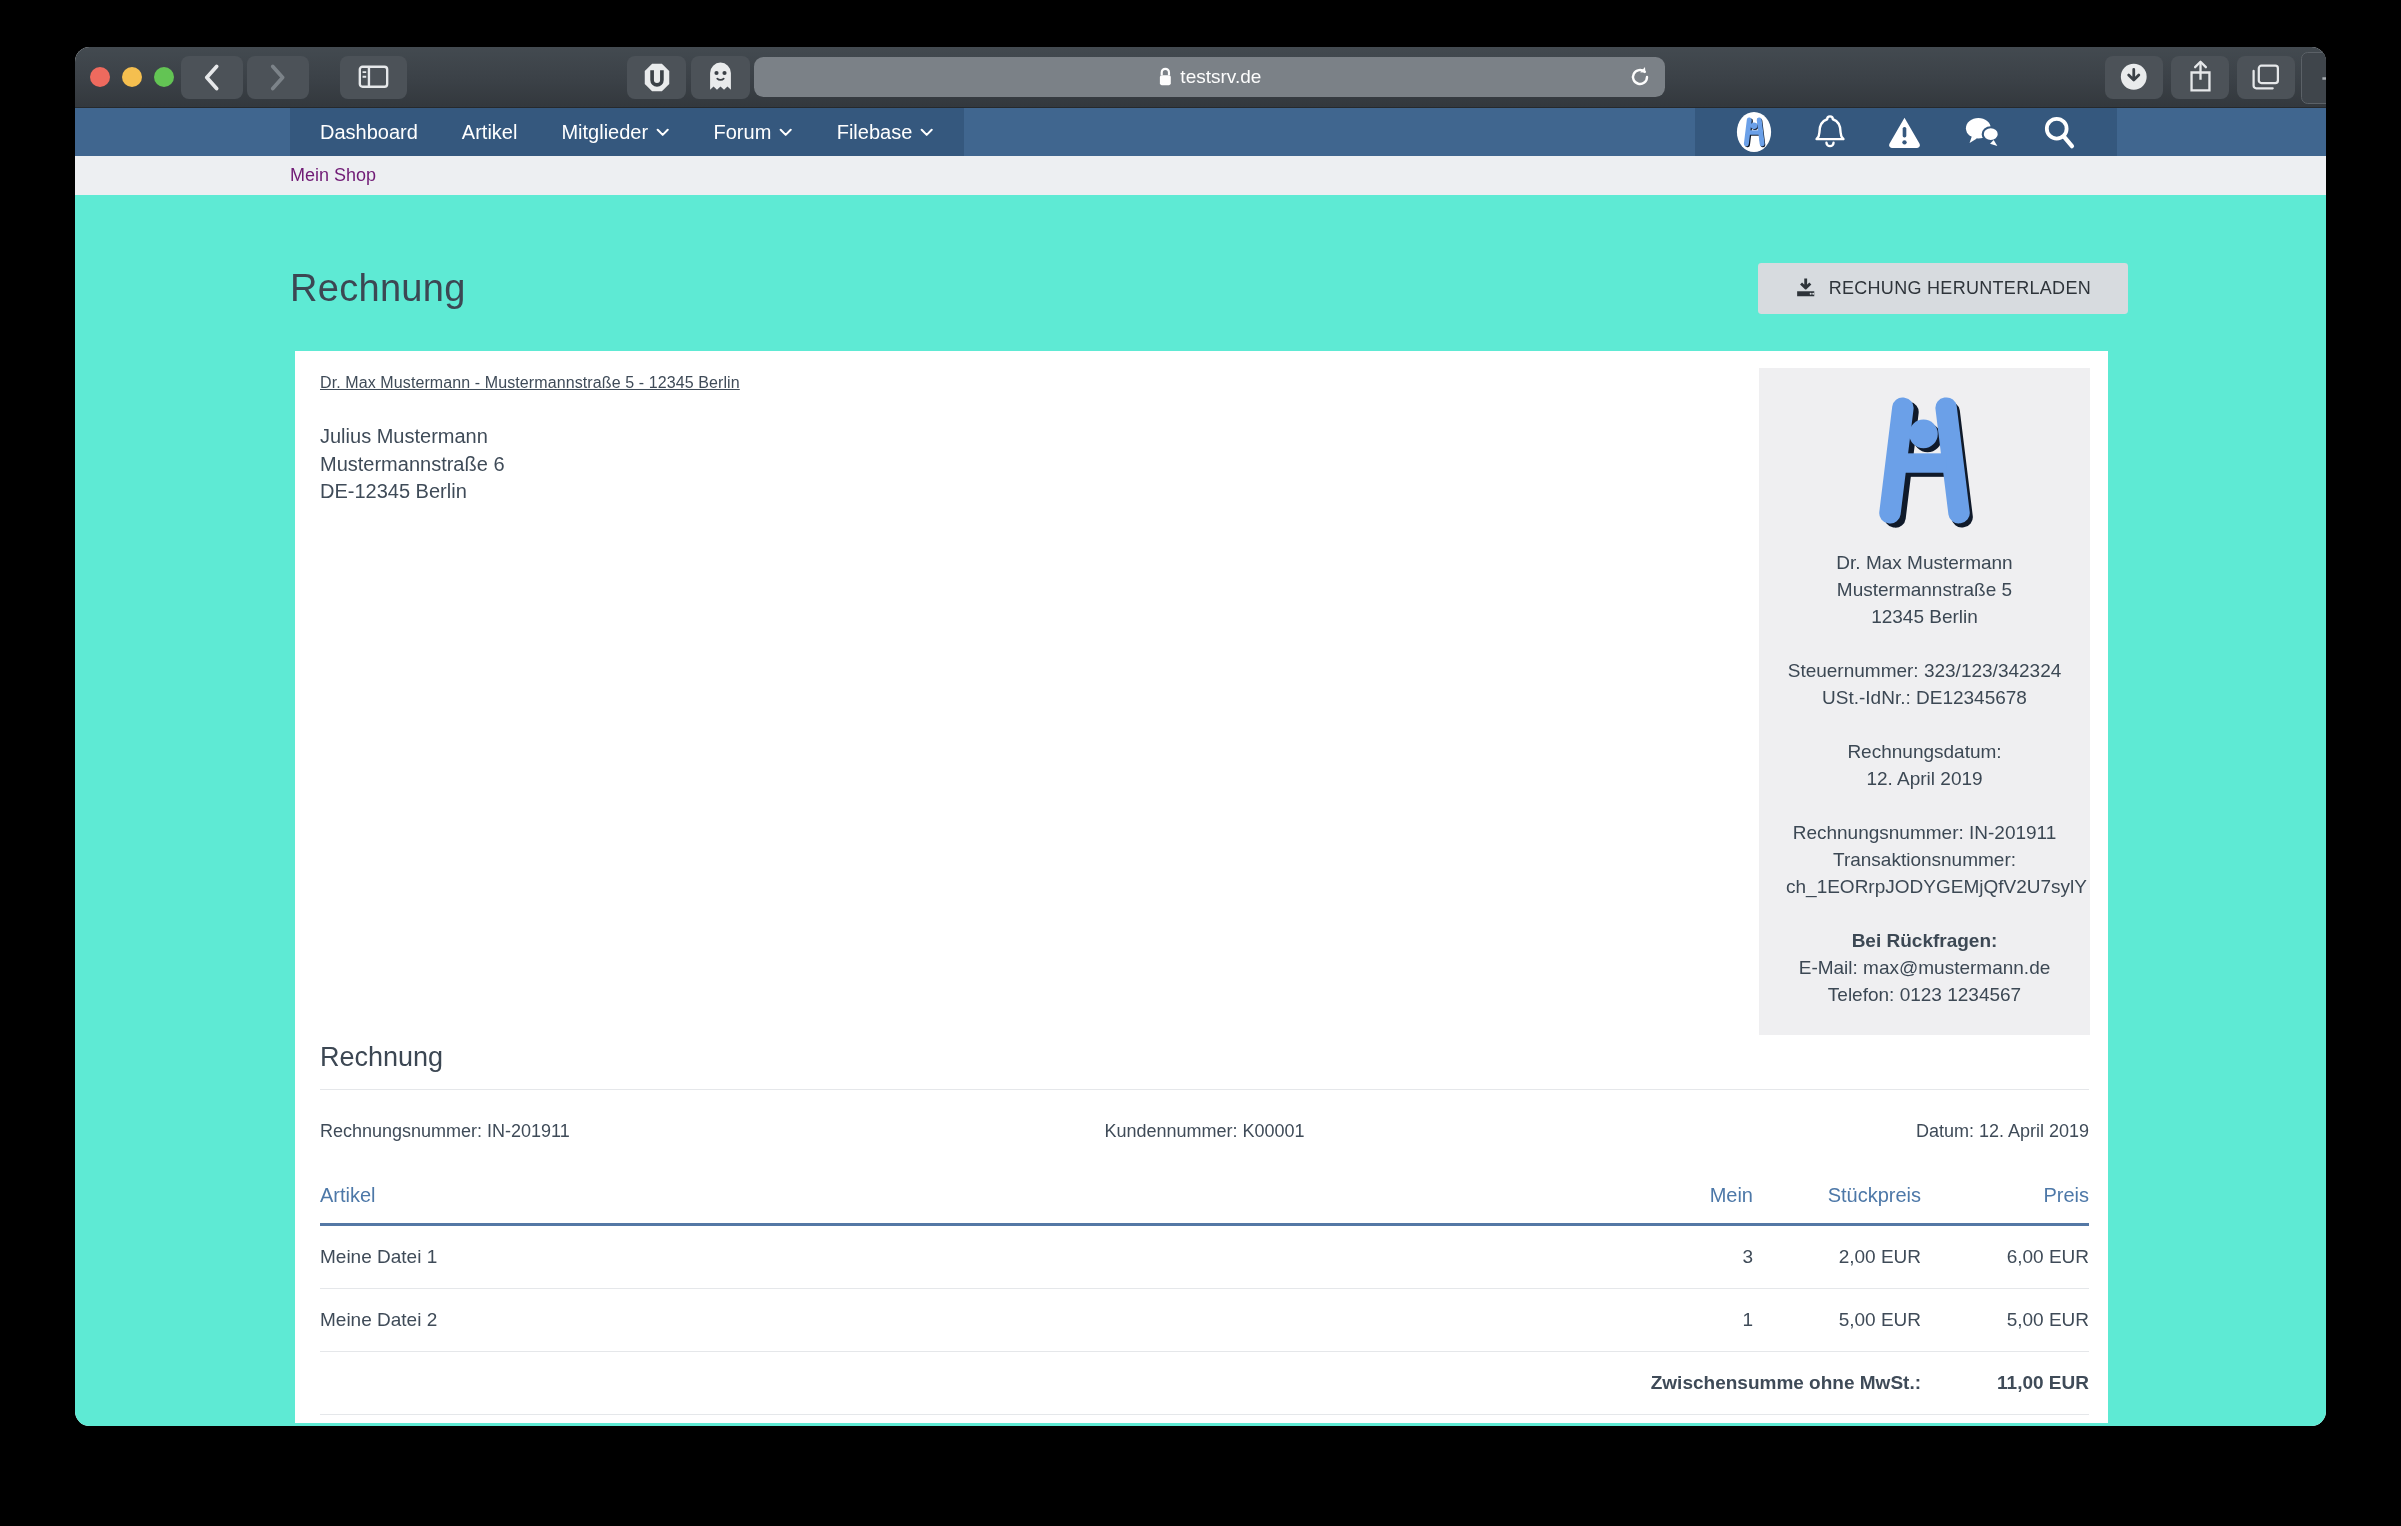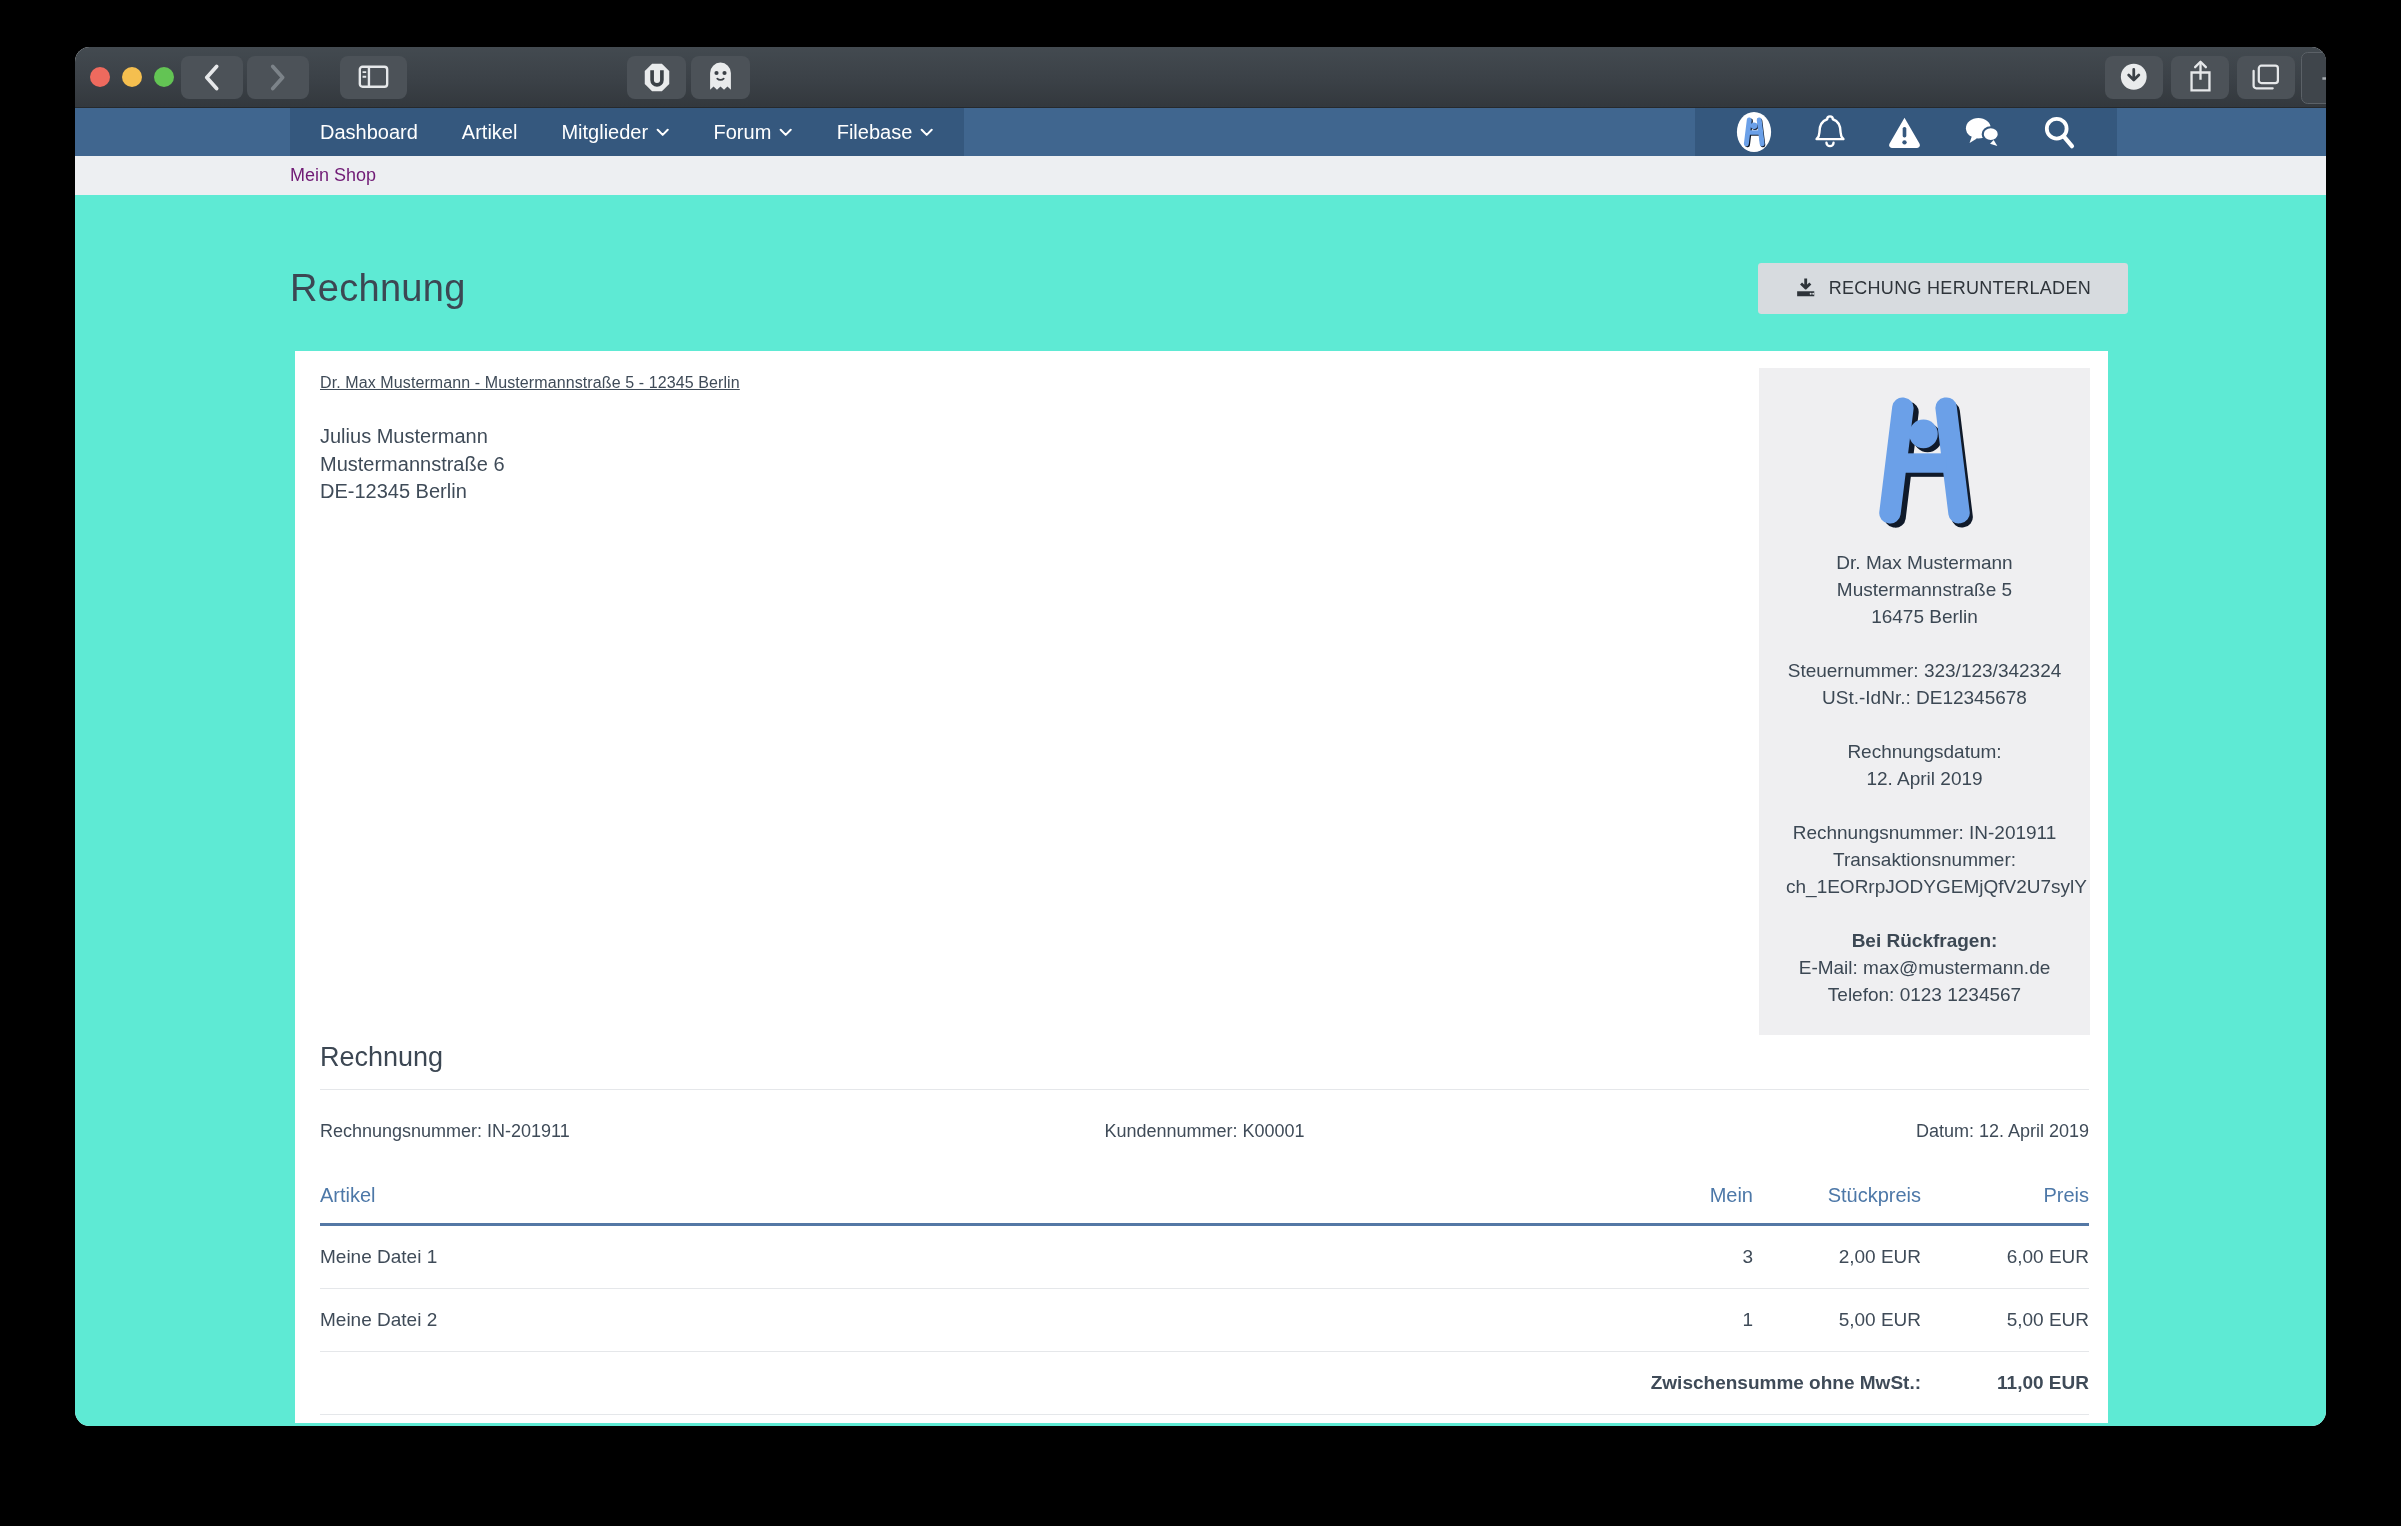--- a/index.html
+++ b/index.html
@@ -128,20 +128,35 @@
       </div>
       <div class="tbtn" style="left:616px;width:59px;">
         <svg width="27" height="32" viewBox="0 0 32 40">
           <path d="M3 36 V15 a13 13 0 0 1 26 0 v21 l-4.3-4 -4.3 4 -4.4-4 -4.4 4 -4.3-4 z" fill="#e9ebec"></path>
           <circle cx="11" cy="15" r="2.6" fill="#3b4147"></circle>
           <circle cx="21" cy="15" r="2.6" fill="#3b4147"></circle>
           <path d="M12 22 a5 4 0 0 0 8 0" stroke="#3b4147" stroke-width="2.2" fill="none" stroke-linecap="round"></path>
         </svg>
       </div>
 
+      <div class="urlfield">
+        <div class="urltext">
+          <svg width="14.7" height="20" viewBox="0 0 16 22">
+            <path d="M4 9 V6 a4 4 0 0 1 8 0 v3" stroke="#fdfdfd" stroke-width="2.4" fill="none"></path>
+            <rect x="2" y="9" width="12" height="11" rx="2" fill="#fdfdfd"></rect>
+          </svg>
+          <span>testsrv.de</span>
+        </div>
+        <div class="reload">
+          <svg width="24" height="24" viewBox="0 0 24 24">
+            <path d="M19 12 a7 7 0 1 1 -2.2 -5.1" stroke="#fdfdfd" stroke-width="2.4" fill="none" stroke-linecap="round"></path>
+            <path d="M17 2 l0.4 5.2 -5.2 0.2 z" fill="#fdfdfd"></path>
+          </svg>
+        </div>
+      </div>
 
       <div class="tbtn" style="left:2030px;width:58px;">
         <svg width="29.5" height="29.5" viewBox="0 0 32 32">
           <circle cx="16" cy="16" r="14" fill="#e9ebec"></circle>
           <path d="M16 8 v11 m-5.5-5 l5.5 5.5 l5.5-5.5" stroke="#3b4147" stroke-width="3" fill="none" stroke-linecap="round" stroke-linejoin="round"></path>
         </svg>
       </div>
       <div class="tbtn" style="left:2096px;width:58px;">
         <svg width="27" height="34" viewBox="0 0 30 38">
           <path d="M5 14 h20 v20 h-20 z" stroke="#e6e8ea" stroke-width="2.6" fill="none"></path>
@@ -258,21 +273,21 @@
           <div>DE-12345 Berlin</div>
         </div>
 
         <div class="infobox">
           <svg class="logo" width="123" height="143" viewBox="0 0 120 140">
             <use href="#hfig"></use>
           </svg>
           <div class="igroup">
             <div>Dr. Max Mustermann</div>
             <div>Mustermannstraße 5</div>
-            <div>16475 Berlin</div>
+            <div>12345 Berlin</div>
           </div>
           <div class="igroup">
             <div>Steuernummer: 323/123/342324</div>
             <div>USt.-IdNr.: DE12345678</div>
           </div>
           <div class="igroup">
             <div>Rechnungsdatum:</div>
             <div>12. April 2019</div>
           </div>
           <div class="igroup">

